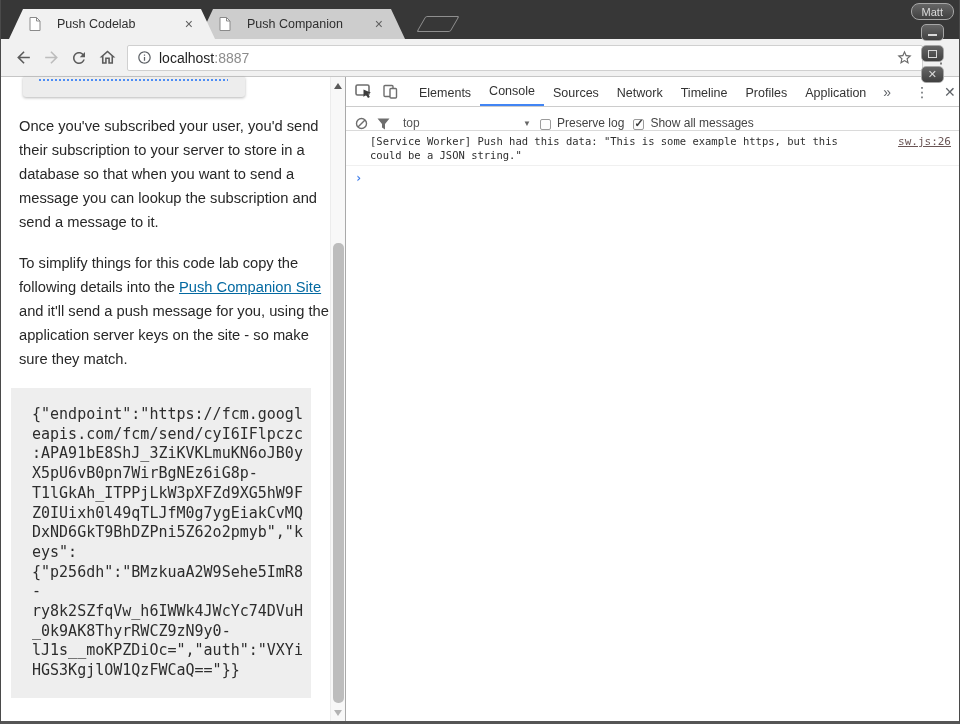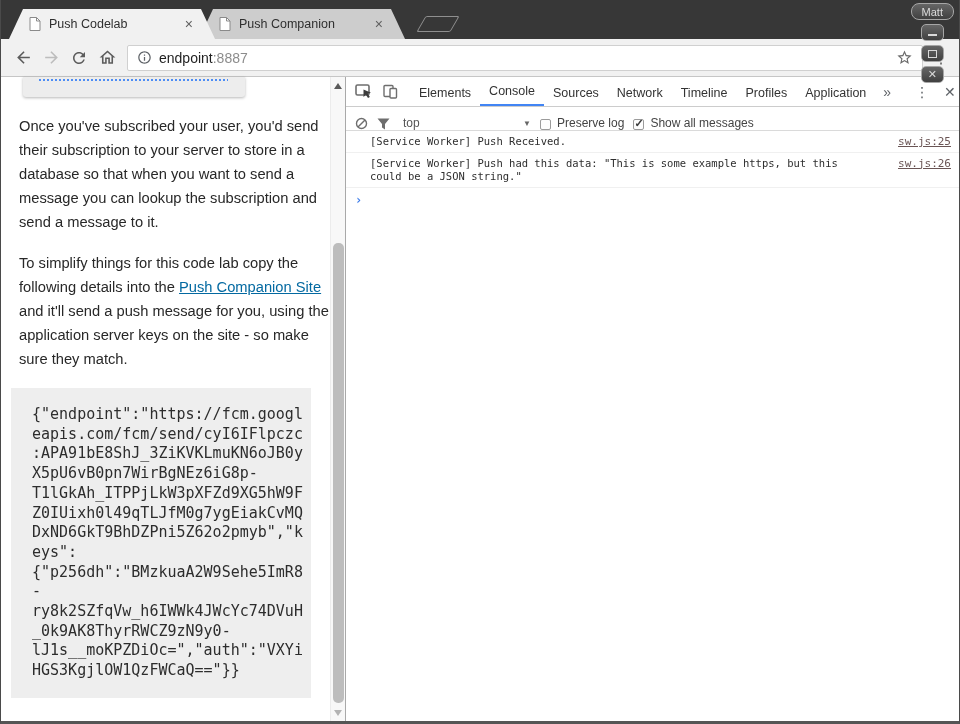--- a/index.html
+++ b/index.html
@@ -8,21 +8,21 @@
             border-left:1px solid #4a4a4a; border-right:1px solid #4a4a4a; border-bottom:3px solid #555;
             background:#fff; overflow:hidden; }
 
   
   .titlebar { height:39px; flex:none; background:#373737; position:relative; }
   .tabs-strip { position:absolute; left:8px; bottom:0; display:flex; align-items:flex-end; }
   .chrome-tab { height:30px; width:206px; display:flex; align-items:center; padding:0 22px 0 20px;
                 clip-path:polygon(14px 0, calc(100% - 14px) 0, 100% 100%, 0 100%); }
   .chrome-tab.active { background:#f1f1f1; z-index:2; }
   .chrome-tab.inactive { background:#cdcdcd; margin-left:-16px; z-index:1; }
-  .tab-title { font-size:12.5px; color:#2f2f2f; flex:1; margin-left:8px; white-space:nowrap; overflow:hidden; }
+  .tab-title { font-size:12.5px; color:#2f2f2f; flex:1; margin-left:16px; white-space:nowrap; overflow:hidden; }
   .tab-close { color:#5f5f5f; font-size:14px; line-height:14px; cursor:default; }
   .favicon-svg { width:12px; height:14px; flex:none; }
   .new-tab { width:34px; height:16px; border:1px solid #8f8f8f; transform:skewX(-30deg);
              margin:0 0 7px 16px; border-radius:2px; }
   .window-controls { position:absolute; top:3px; right:5px; display:flex; gap:4px; align-items:center;flex-direction:column; }
   .wc { height:17px; border:1px solid #a6a6a6; border-radius:5px; background:linear-gradient(#666,#404040);
         color:#dcdcdc; display:flex; align-items:center; justify-content:center; }
   .wc-user { padding:0 10px; font-size:11px; border-radius:8px; }
   .wc-btn { width:23px; }
   .glyph-min { width:9px; height:2px; background:#d9d9d9; margin-top:5px; }
@@ -157,21 +157,21 @@
     </div>
     <div class="tb-icon">
       <svg width="19" height="19" viewBox="0 0 24 24" fill="#5c5c5c">
           <path d="M12 5.69l5 4.5V18h-2v-6H9v6H7v-7.81l5-4.5M12 3L2 12h3v8h6v-6h2v6h6v-8h3L12 3z"></path>
         </svg>
     </div>
     <div class="urlbar">
       <svg width="15" height="15" viewBox="0 0 24 24" fill="#5f6368">
           <path d="M11 7h2v2h-2zm0 4h2v6h-2zm1-9C6.48 2 2 6.48 2 12s4.48 10 10 10 10-4.48 10-10S17.52 2 12 2zm0 18c-4.41 0-8-3.59-8-8s3.59-8 8-8 8 3.59 8 8-3.59 8-8 8z"></path>
         </svg>
-      <span class="url-host">endpoint</span>
+      <span class="url-host">localhost</span>
       <span class="url-port">:8887</span>
       <span class="url-star">
         <svg width="17" height="17" viewBox="0 0 24 24" fill="#6a6a6a">
             <path d="M22 9.24l-7.19-.62L12 2 9.19 8.63 2 9.24l5.46 4.73L5.82 21 12 17.27 18.18 21l-1.63-7.03L22 9.24zM12 15.4l-3.76 2.27 1-4.28-3.32-2.88 4.38-.38L12 6.1l1.71 4.04 4.38.38-3.32 2.88 1 4.28L12 15.4z"></path>
           </svg>
       </span>
     </div>
     <div class="menu-kebab"><span>⋮</span></div>
   </div>
 
@@ -249,24 +249,20 @@
           <span class="ctx-chev">▼</span>
         </div>
         <div class="cb"></div>
         <span class="cb-label">Preserve log</span>
         <div class="cb checked"></div>
         <span class="cb-label">Show all messages</span>
       </div>
 
       <div class="console">
         <div class="console-row">
-          <span class="msg-text">[Service Worker] Push Received.</span>
-          <a class="msg-link">sw.js:25</a>
-        </div>
-        <div class="console-row">
           <span class="msg-text">[Service Worker] Push had this data: "This is some example https, but this could be a JSON string."</span>
           <a class="msg-link">sw.js:26</a>
         </div>
         <div class="console-prompt">
           <span class="prompt-chev">›</span>
         </div>
       </div>
     </div>
 
   </div>

